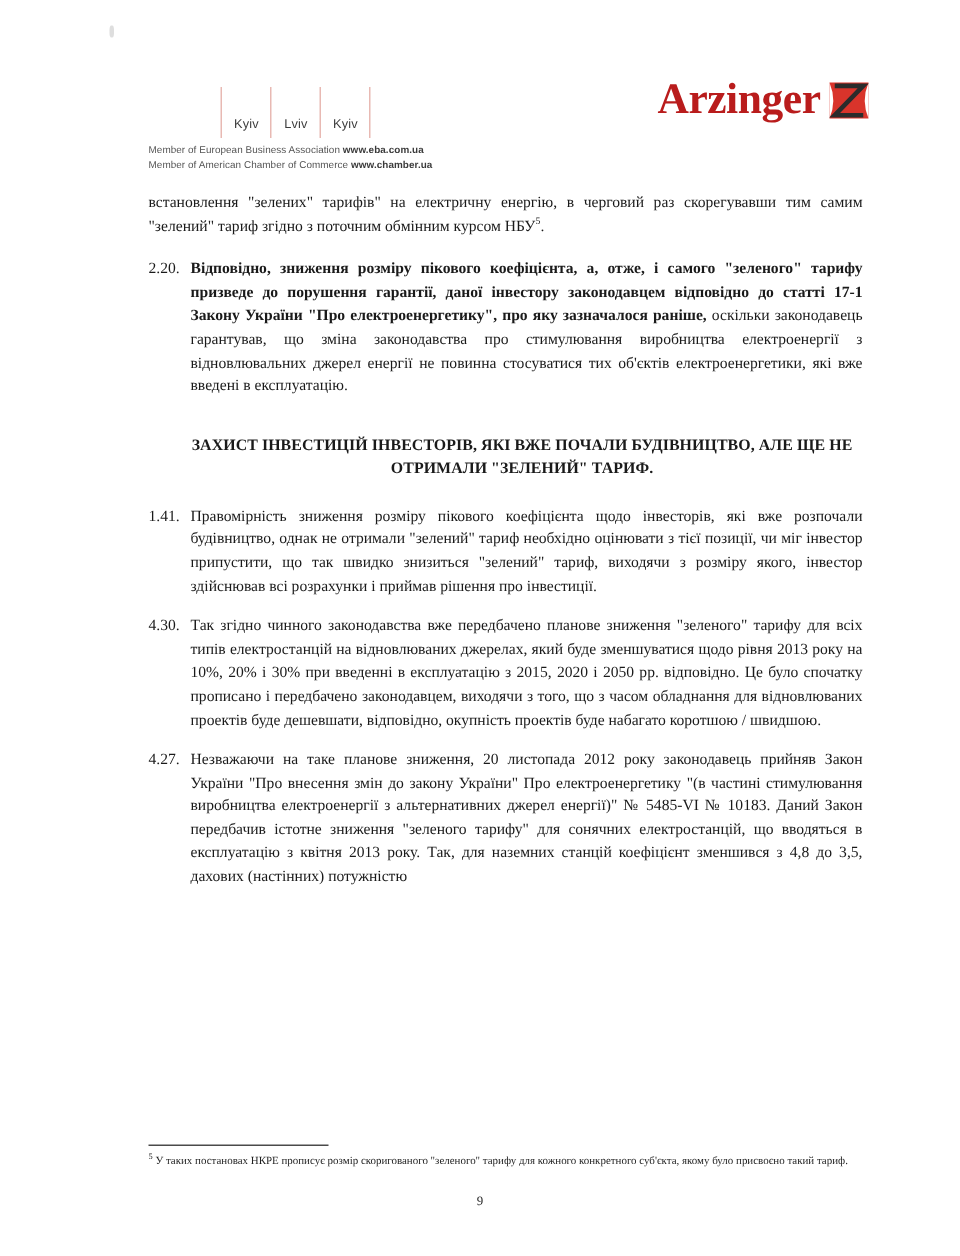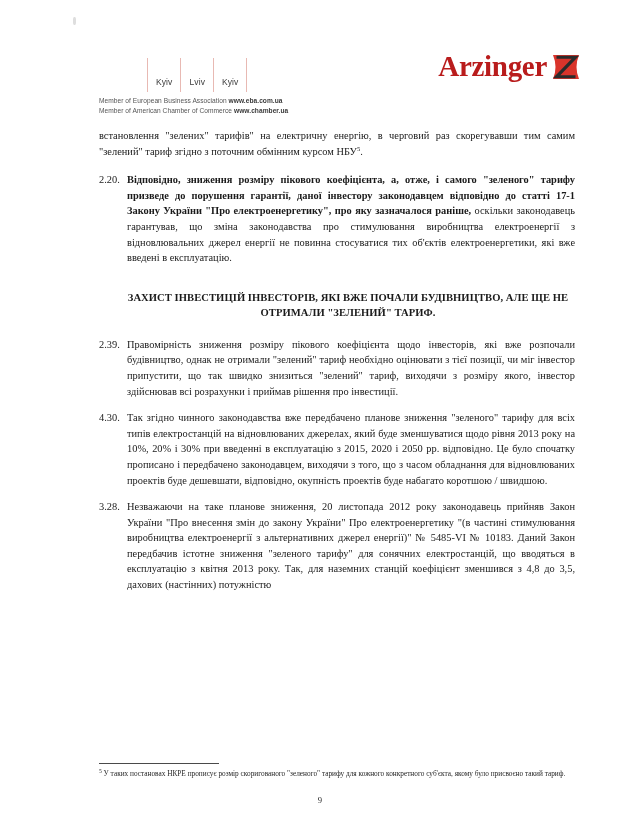--- a/index.html
+++ b/index.html
@@ -244,31 +244,31 @@
 
     <div class="para">
       <div class="num">2.20.</div>
       <div class="body"><b>Відповідно, зниження розміру пікового коефіцієнта, а, отже, і самого "зеленого" тарифу призведе до порушення гарантії, даної інвестору законодавцем відповідно до статті 17-1 Закону України "Про електроенергетику", про яку зазначалося раніше,</b><span> оскільки законодавець гарантував, що зміна законодавства про стимулювання виробництва електроенергії з відновлювальних джерел енергії не повинна стосуватися тих об'єктів електроенергетики, які вже введені в експлуатацію.</span></div>
     </div>
 
 
     <div class="heading">ЗАХИСТ ІНВЕСТИЦІЙ ІНВЕСТОРІВ, ЯКІ ВЖЕ ПОЧАЛИ БУДІВНИЦТВО, АЛЕ ЩЕ НЕ ОТРИМАЛИ "ЗЕЛЕНИЙ" ТАРИФ.</div>
 
     <div class="para">
-      <div class="num">2.39.</div>
+      <div class="num">1.41.</div>
       <div class="body">Правомірність зниження розміру пікового коефіцієнта щодо інвесторів, які вже розпочали будівництво, однак не отримали "зелений" тариф необхідно оцінювати з тієї позиції, чи міг інвестор припустити, що так швидко знизиться "зелений" тариф, виходячи з розміру якого, інвестор здійснював всі розрахунки і приймав рішення про інвестиції.</div>
     </div>
 
     <div class="para">
       <div class="num">4.30.</div>
       <div class="body">Так згідно чинного законодавства вже передбачено планове зниження "зеленого" тарифу для всіх типів електростанцій на відновлюваних джерелах, який буде зменшуватися щодо рівня 2013 року на 10%, 20% і 30% при введенні в експлуатацію з 2015, 2020 і 2050 рр. відповідно. Це було спочатку прописано і передбачено законодавцем, виходячи з того, що з часом обладнання для відновлюваних проектів буде дешевшати, відповідно, окупність проектів буде набагато коротшою / швидшою.</div>
     </div>
 
     <div class="para">
-      <div class="num">3.28.</div>
+      <div class="num">4.27.</div>
       <div class="body">Незважаючи на таке планове зниження, 20 листопада 2012 року законодавець прийняв Закон України "Про внесення змін до закону України" Про електроенергетику "(в частині стимулювання виробництва електроенергії з альтернативних джерел енергії)" № 5485-VI № 10183. Даний Закон передбачив істотне зниження "зеленого тарифу" для сонячних електростанцій, що вводяться в експлуатацію з квітня 2013 року. Так, для наземних станцій коефіцієнт зменшився з 4,8 до 3,5, дахових (настінних) потужністю</div>
     </div>
 
   </div>
 
   <div class="footnote-area">
     <div class="footnote-rule"></div>
     <div class="footnote"><span class="fn-mark">5</span><span> У таких постановах НКРЕ прописує розмір скоригованого "зеленого" тарифу для кожного конкретного суб'єкта, якому було присвоєно такий тариф.</span></div>
   </div>
 

